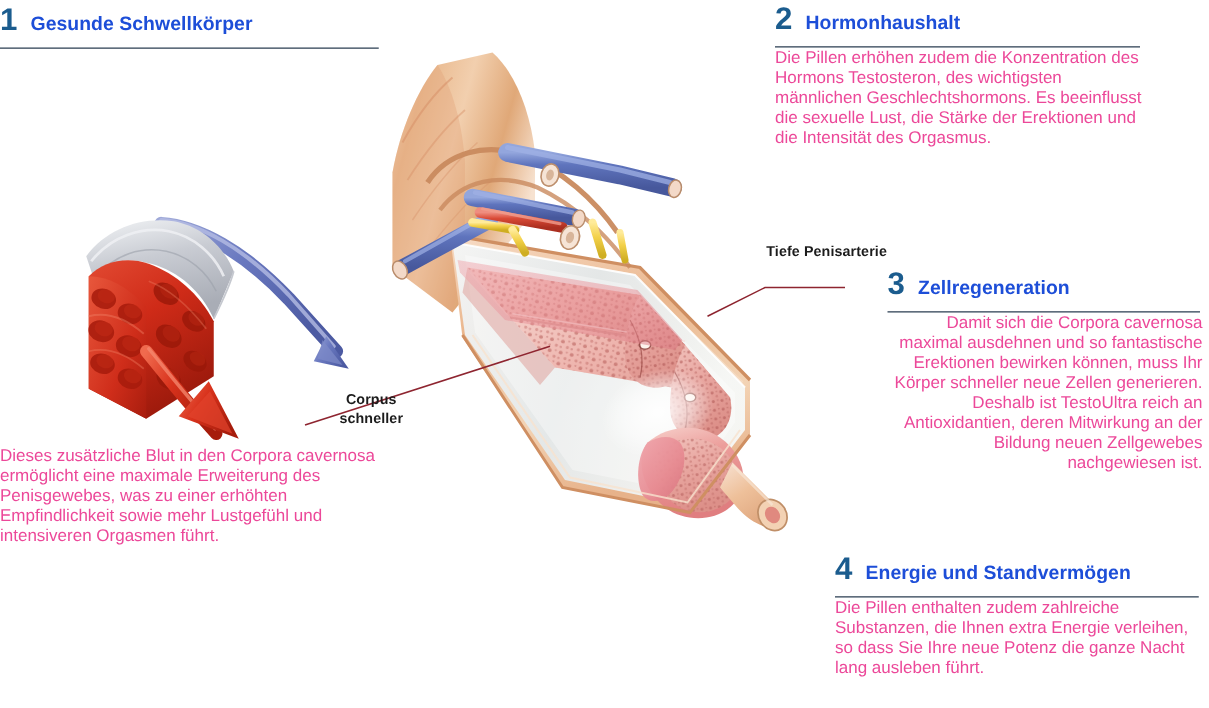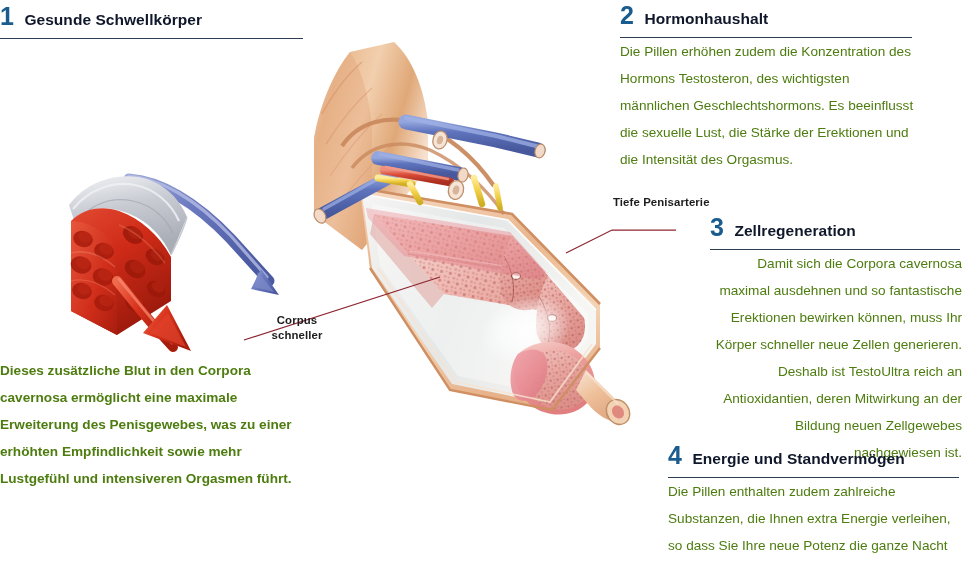--- a/index.html
+++ b/index.html
@@ -31,32 +31,32 @@
     font-size: 25px;
     font-weight: bold;
     line-height: 1;
     color: #1b5c8e;
     letter-spacing: -0.5px;
   }
   .sec-title {
     font-size: 15.5px;
     font-weight: bold;
     line-height: 1;
-    color: #0f172a;
+    color: #1d4ed8;
     letter-spacing: 0.05px;
   }
   .sec-rule {
     height: 0;
     border-top: 1px solid #2b3e52;
     margin-top: 9px;
   }
   .sec-body {
     font-size: 13.6px;
-    line-height: 27px;
-    color: #4d7c0f;
+    line-height: 16px;
+    color: #ec4899;
   }
 
   
   #sec1 { left: 0px;   top: 4px;  width: 305px; }
   #sec1 .sec-rule { width: 303px; }
   #sec1 .sec-body { margin-top: 15px; width: 305px; }
 
   #sec1b { left: 0px; top: 357px; width: 310px; }
 
   #sec2 { left: 620px; top: 3px;  width: 293px; }
@@ -100,21 +100,21 @@
 
 <div class="section" id="sec1">
   <div class="sec-head">
     <span class="sec-num">1</span>
     <span class="sec-title">Gesunde Schwellkörper</span>
   </div>
   <div class="sec-rule"></div>
 </div>
 
 <div class="section" id="sec1b">
-  <p class="sec-body" style="margin:0;font-weight:bold;">Dieses zusätzliche Blut in den Corpora cavernosa ermöglicht eine maximale Erweiterung des Penisgewebes, was zu einer erhöhten Empfindlichkeit sowie mehr Lustgefühl und intensiveren Orgasmen führt.</p>
+  <p class="sec-body" style="margin:0;">Dieses zusätzliche Blut in den Corpora cavernosa ermöglicht eine maximale Erweiterung des Penisgewebes, was zu einer erhöhten Empfindlichkeit sowie mehr Lustgefühl und intensiveren Orgasmen führt.</p>
 </div>
 
 <div class="section" id="sec2">
   <div class="sec-head">
     <span class="sec-num">2</span>
     <span class="sec-title">Hormonhaushalt</span>
   </div>
   <div class="sec-rule"></div>
   <p class="sec-body" style="margin:0;">Die Pillen erhöhen zudem die Konzentration des Hormons Testosteron, des wichtigsten männlichen Geschlechtshormons. Es beeinflusst die sexuelle Lust, die Stärke der Erektionen und die Intensität des Orgasmus.</p>
 </div>

